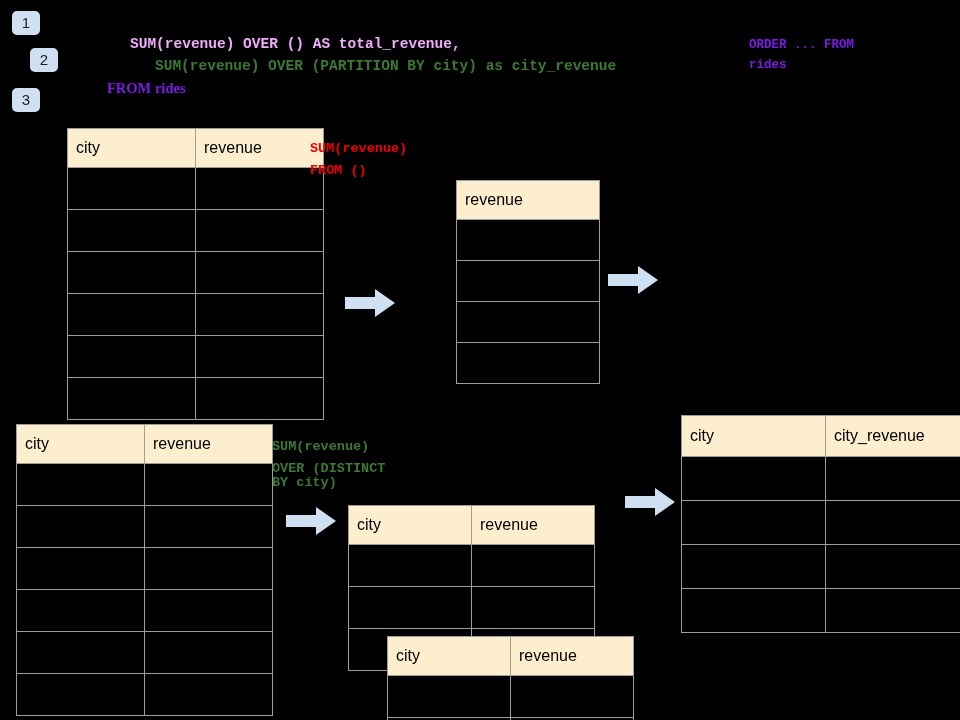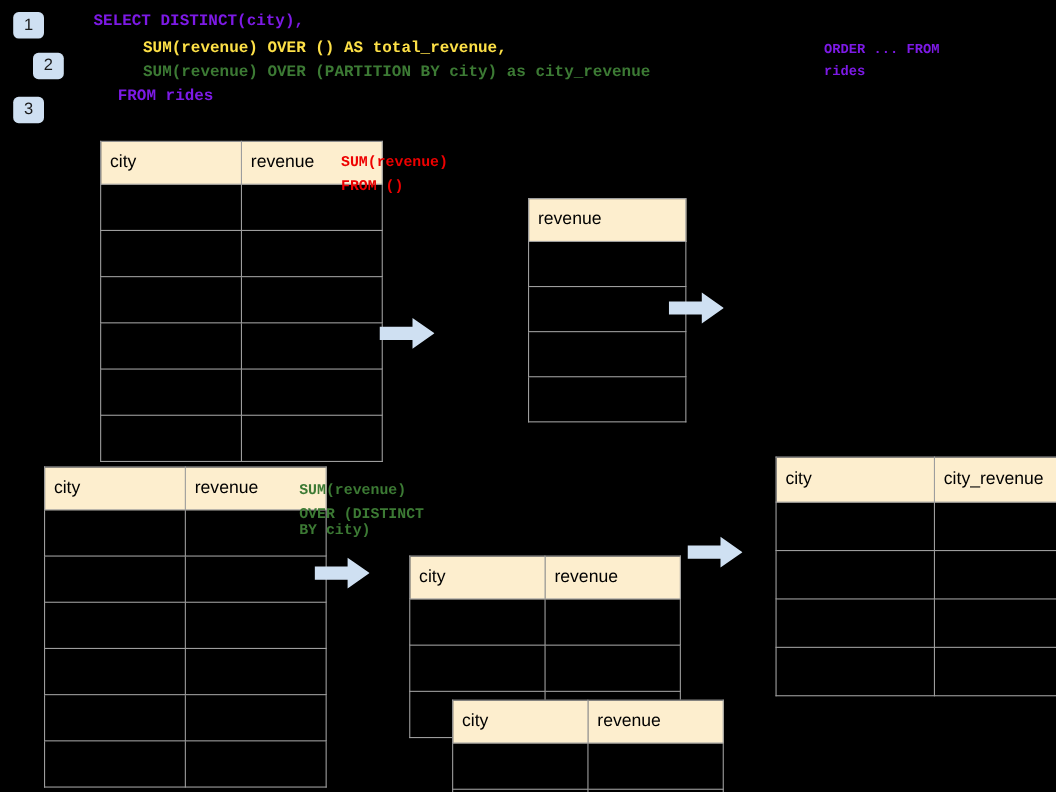--- a/index.html
+++ b/index.html
@@ -33,42 +33,41 @@
   
   .sql {
     position: absolute;
     font-family: "Liberation Mono", monospace;
     font-size: 14.5px;
     font-weight: bold;
     white-space: pre;
     letter-spacing: 0px;
   }
   .sql-purple { color: #7d1ae6; }
-  .sql-red    { color: #fde047; }
-  .sql-green  { color: #3c7a34; }
+  .sql-red    { color: #f0abfc; }
+  .sql-green  { color: #3c7a34; margin-left: 25px; }
 
   
   .annot {
     position: absolute;
     font-family: "Liberation Mono", monospace;
     font-size: 13.5px;
     font-weight: bold;
     white-space: pre;
     line-height: 22px;
   }
   .annot-red   { color: #ee0000; }
   .annot-green { color: #3c7a34; }
 
   
   .tbl {
     position: absolute;
     border-collapse: collapse;
     table-layout: fixed;
     background: #000000;
-    margin-left: 24px;
   }
   .tbl td {
     border: 1px solid #9d9d9d;
     padding: 0;
     background: #000000;
   }
   .tbl th {
     border: 1px solid #9d9d9d;
     background: #fdeece;
     color: #000000;
@@ -86,24 +85,23 @@
 </style>
 </head>
 <body>
 
 <div id="canvas">
 
   <div class="badge" style="left:12px; top:11px;">1</div>
   <div class="badge" style="left:30px; top:48px;">2</div>
   <div class="badge" style="left:12px; top:88px;">3</div>
 
-  <div class="sql sql-purple" style="left:85px; top:12px;">SELECT DISTINCT(city),</div>
   <div class="sql sql-red" style="left:130px; top:36px;">SUM(revenue) OVER () AS total_revenue,</div>
   <div class="sql sql-green" style="left:130px; top:58px;">SUM(revenue) OVER (PARTITION BY city) as city_revenue</div>
-  <div class="sql sql-purple" style="left:107px; top:80px;">FROM rides</div>
+  <div class="sql sql-purple" style="left:107px; top:80px;font-family:Liberation Serif, serif;">FROM rides</div>
 
   <div class="sql sql-purple" style="left:749px; top:38px; font-size:12.5px;">ORDER ... FROM</div>
   <div class="sql sql-purple" style="left:749px; top:58px; font-size:12.5px;">rides</div>
 
   <table class="tbl" style="left:67px; top:128px; width:238px;">
     <tbody>
         <tr>
       <th style="width:119px; height:38px;">city</th>
       <th style="width:119px; height:38px;">revenue</th>
     </tr>

